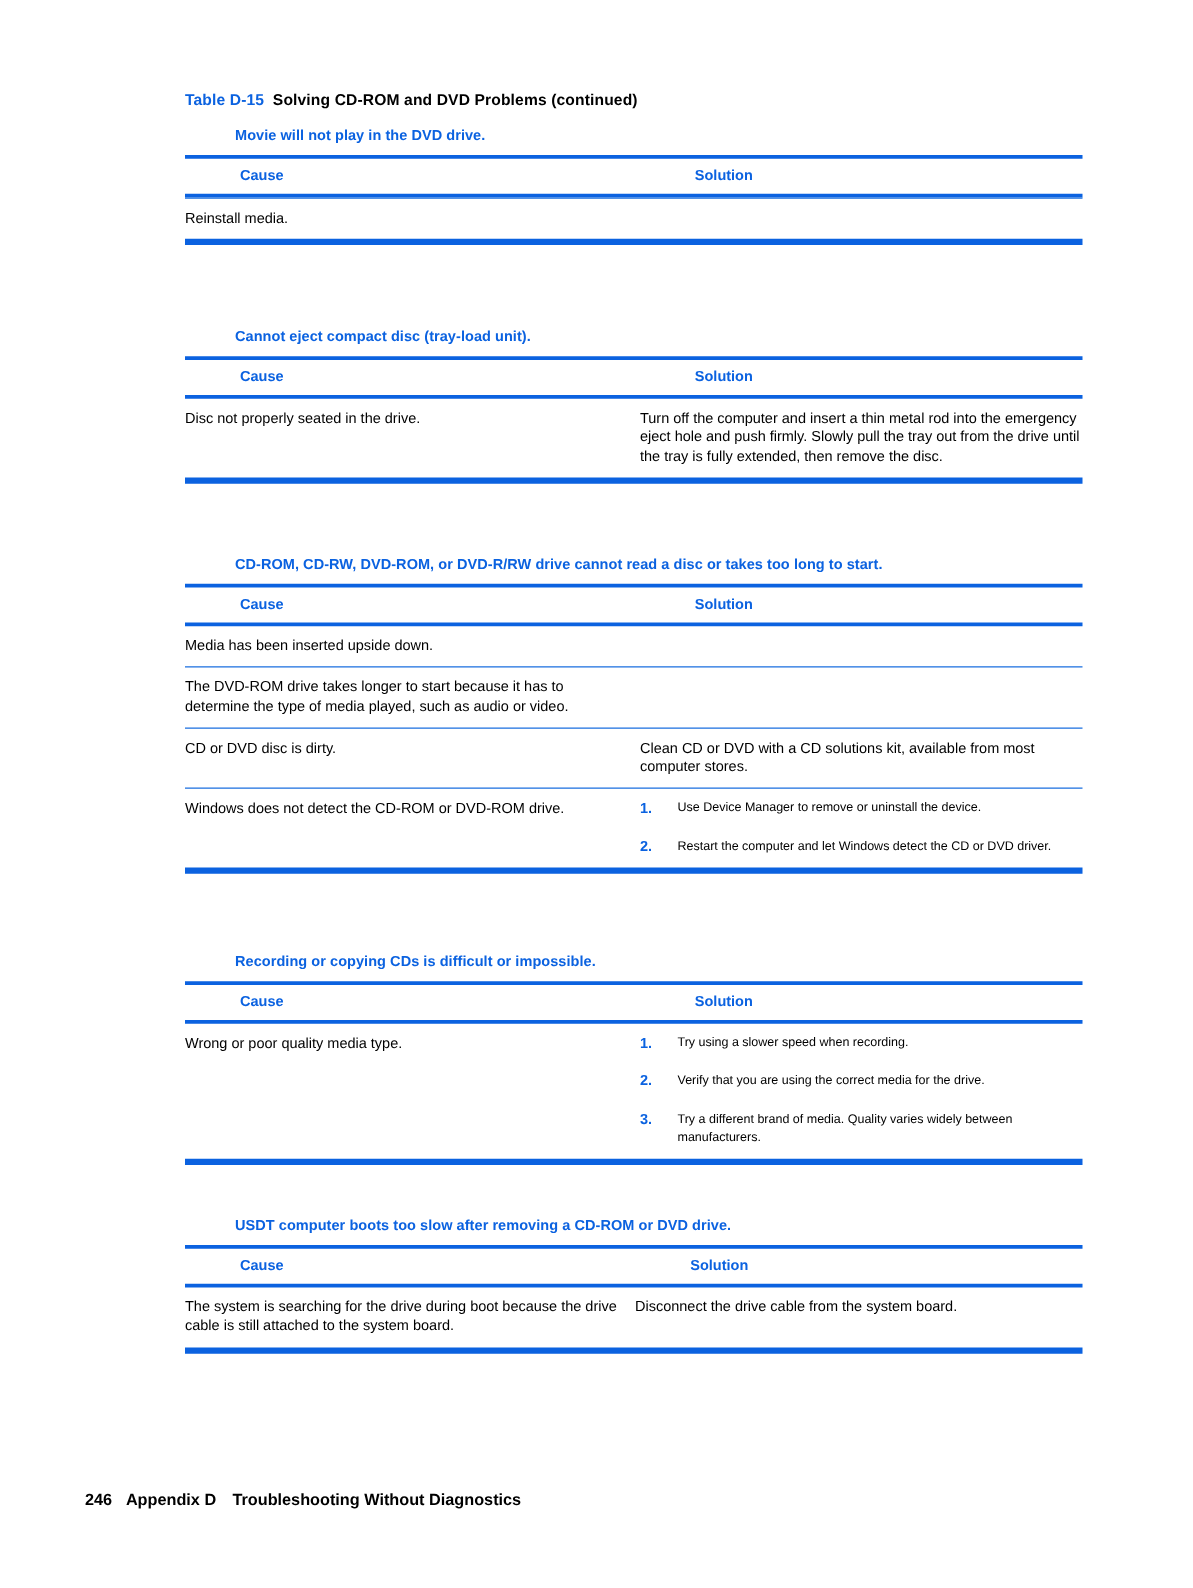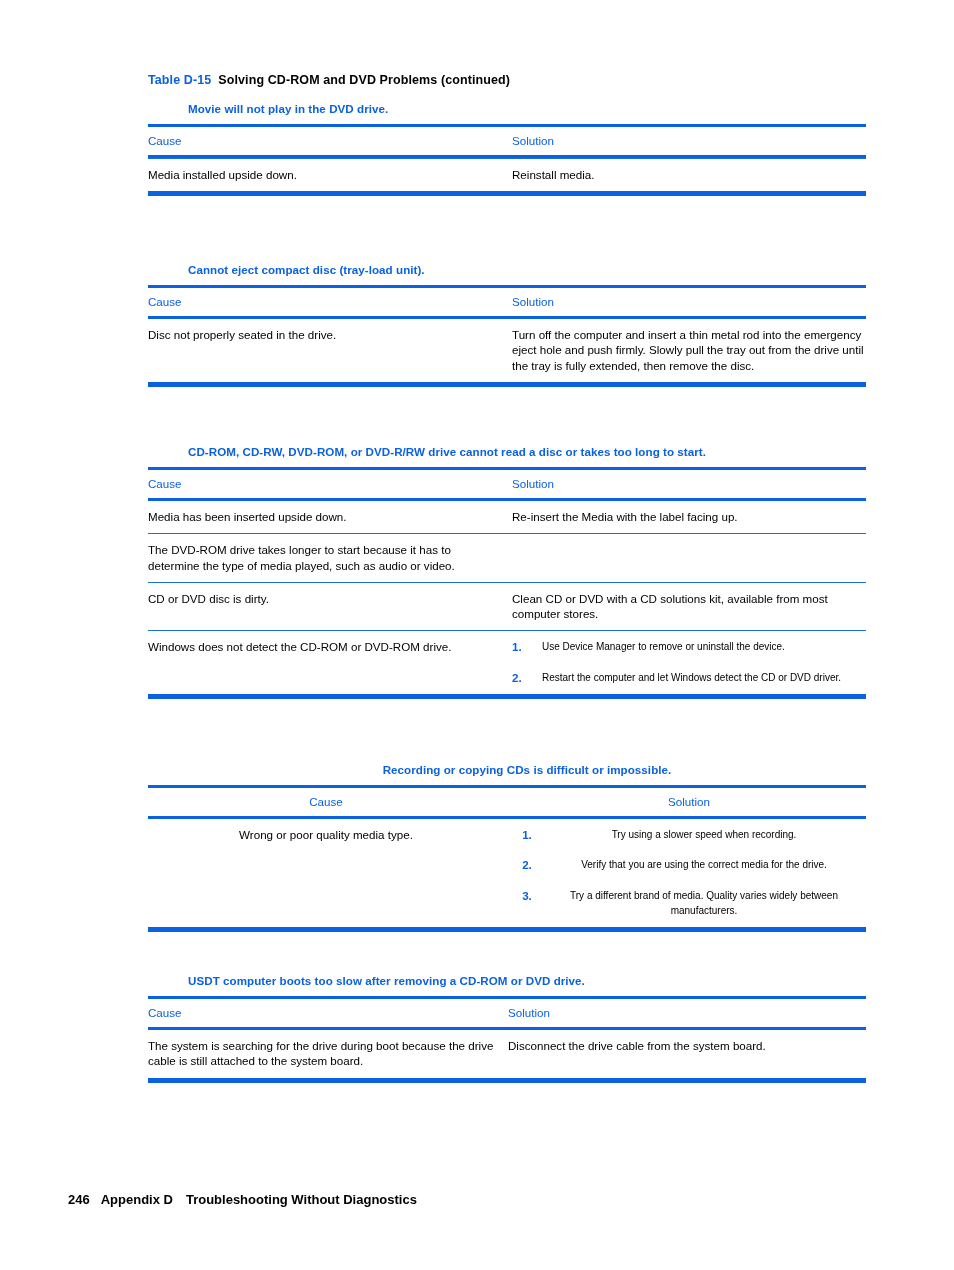--- a/index.html
+++ b/index.html
@@ -78,22 +78,23 @@
     font-size: 0;
     line-height: 0;
   }
   .hdr-row {
     display: flex;
     padding: 7px 0 7px 0;
   }
   .hdr-cell {
     color: #0b62e0;
     font-size: 11.6px;
-    font-weight: normal;
+    font-weight: bold;
     line-height: 14px;
+    margin-left: 44px;
   }
   .body-row {
     display: flex;
     padding: 8px 0 9px 0;
   }
   .cell {
     font-size: 11.6px;
     line-height: 15.3px;
     color: #000000;
   }
@@ -156,21 +157,20 @@
   <div class="tbl-block" style="top:102px;">
     <div class="section-title">Movie will not play in the DVD drive.</div>
     <div class="rule-top"></div>
     <div class="hdr-row">
       <div class="hdr-cell col-cause">Cause</div>
       <div class="hdr-cell col-sol">Solution</div>
     </div>
     <div class="rule-head"></div>
     <div class="rule-row"></div>
     <div class="body-row">
-      <div class="cell col-cause">Media installed upside down.</div>
       <div class="cell col-sol">Reinstall media.</div>
     </div>
     <div class="rule-bottom"></div>
   </div>
 
   <div class="tbl-block" style="top:263px;">
     <div class="section-title">Cannot eject compact disc (tray-load unit).</div>
     <div class="rule-top"></div>
     <div class="hdr-row">
       <div class="hdr-cell col-cause">Cause</div>
@@ -188,21 +188,20 @@
     <div class="section-title">CD-ROM, CD-RW, DVD-ROM, or DVD-R/RW drive cannot read a disc or takes too long to start.</div>
     <div class="rule-top"></div>
     <div class="hdr-row">
       <div class="hdr-cell col-cause">Cause</div>
       <div class="hdr-cell col-sol">Solution</div>
     </div>
     <div class="rule-head"></div>
 
     <div class="body-row">
       <div class="cell col-cause">Media has been inserted upside down.</div>
-      <div class="cell col-sol">Re-insert the Media with the label facing up.</div>
     </div>
     <div class="rule-row"></div>
 
     <div class="body-row">
       <div class="cell col-cause">The DVD-ROM drive takes longer to start because it has to determine the type of media played, such as audio or video.</div>
     </div>
     <div class="rule-row"></div>
 
     <div class="body-row">
       <div class="cell col-cause">CD or DVD disc is dirty.</div>
@@ -221,21 +220,21 @@
           <li>
             <span class="num">2.</span>
             <span class="txt">Restart the computer and let Windows detect the CD or DVD driver.</span>
           </li>
         </ol>
       </div>
     </div>
     <div class="rule-bottom"></div>
   </div>
 
-  <div class="tbl-block" style="top:763px;text-align:center;">
+  <div class="tbl-block" style="top:763px;">
     <div class="section-title">Recording or copying CDs is difficult or impossible.</div>
     <div class="rule-top"></div>
     <div class="hdr-row">
       <div class="hdr-cell col-cause">Cause</div>
       <div class="hdr-cell col-sol">Solution</div>
     </div>
     <div class="rule-head"></div>
     <div class="body-row">
       <div class="cell col-cause">Wrong or poor quality media type.</div>
       <div class="cell col-sol">

